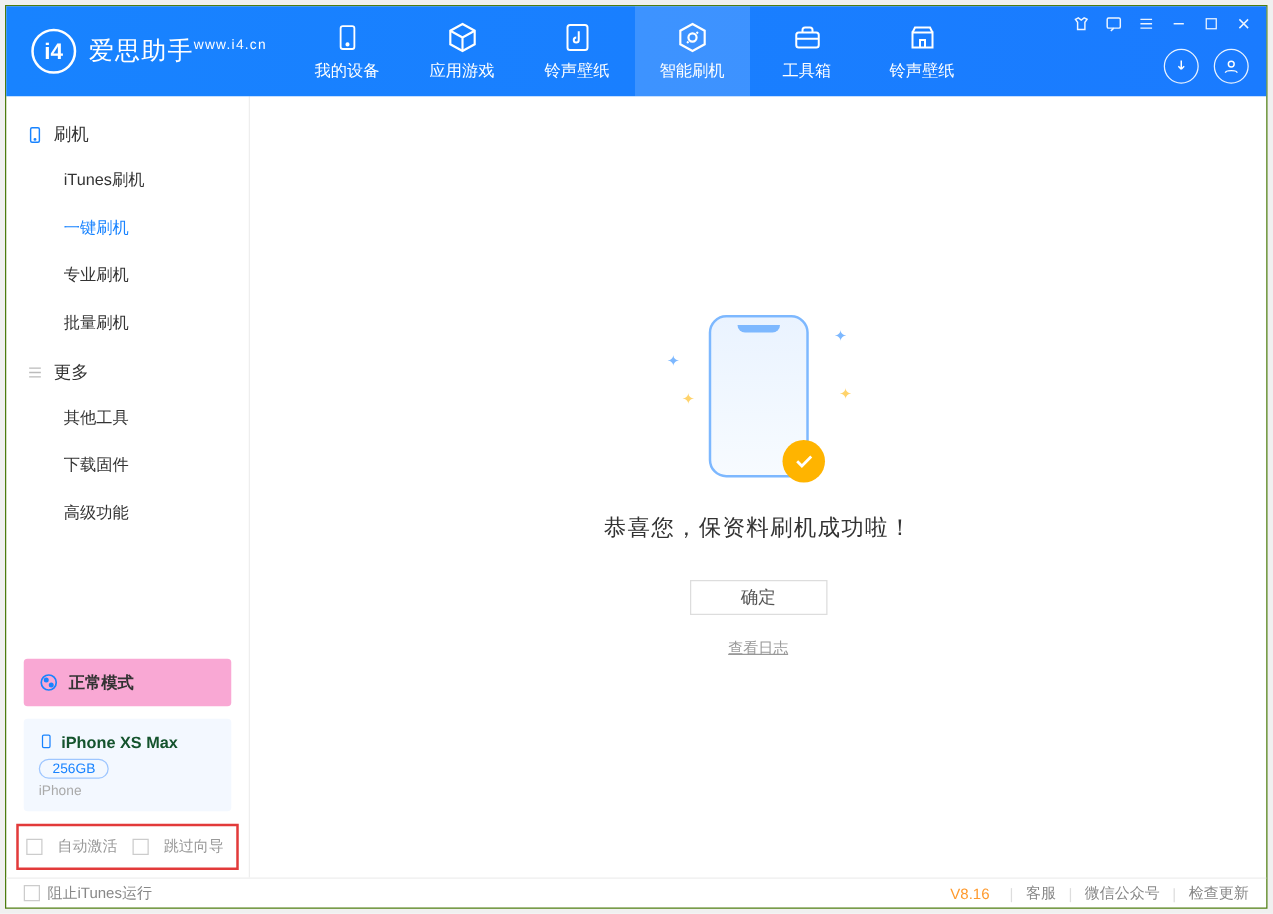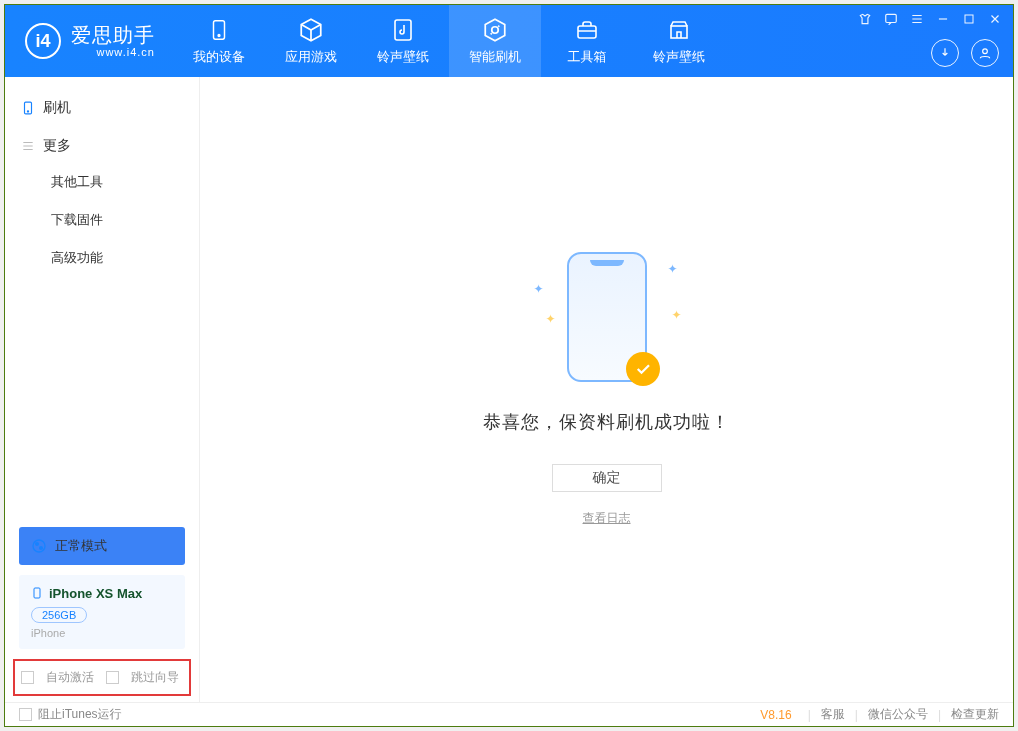--- a/index.html
+++ b/index.html
@@ -1,38 +1,38 @@
 <!DOCTYPE html>
 <html><head>
 <meta charset="utf-8">
 <style>
 * { margin: 0; padding: 0; box-sizing: border-box; font-family: "Microsoft YaHei", "PingFang SC", sans-serif; }
 body { background: #f0f0f0; display: flex; justify-content: center; align-items: flex-start; padding: 4px; }
 .window { width: 1010px; height: 723px; border: 1px solid #4d7c0f; background: #fff; display: flex; flex-direction: column; }
 .titlebar { height: 72px; background: linear-gradient(90deg,#1883ff,#1a7bff); display: flex; align-items: center; color: #fff; position: relative; }
 .brand { display: flex; align-items: center; padding: 0 18px 0 20px; }
 .brand-logo { width: 36px; height: 36px; border: 2px solid #fff; border-radius: 50%; display: flex; align-items: center; justify-content: center; font-weight: bold; font-size: 18px; margin-right: 10px; }
-.brand-text { display: flex; flex-direction: column; line-height: 1.1; align-items: flex-end; }
+.brand-text { display: flex; flex-direction: row; line-height: 1.1; }
 .brand-main { font-size: 20px; font-weight: 500; letter-spacing: 1px; }
 .brand-sub { font-size: 11px; letter-spacing: 1px; }
 .tabs { display: flex; height: 100%; }
 .tab { width: 92px; display: flex; flex-direction: column; align-items: center; justify-content: center; font-size: 13px; cursor: pointer; position: relative; }
 .tab.active { background: rgba(255,255,255,0.16); }
 .tab-icon { width: 28px; height: 28px; margin-bottom: 4px; display: flex; align-items: center; justify-content: center; }
 .win-icons { position: absolute; top: 6px; right: 10px; display: flex; gap: 10px; align-items: center; }
 .win-icons span { width: 16px; height: 16px; display: flex; align-items: center; justify-content: center; cursor: pointer; font-size: 13px; opacity: .92; }
 .circle-icons { position: absolute; right: 14px; bottom: 10px; display: flex; gap: 12px; }
 .circle-icons span { width: 28px; height: 28px; border: 1.5px solid rgba(255,255,255,.9); border-radius: 50%; display: flex; align-items: center; justify-content: center; cursor: pointer; }
 .body { flex: 1; display: flex; min-height: 0; }
 .sidebar { width: 195px; border-right: 1px solid #eee; display: flex; flex-direction: column; font-size: 13px; color: #333; padding-top: 10px; }
 .side-section-h { display: flex; align-items: center; gap: 8px; padding: 12px 16px 8px; color: #333; font-size: 14px; }
 .side-item { padding: 10px 16px 10px 46px; cursor: pointer; color: #333; font-size: 13px; }
 .side-item.active { color: #1883ff; }
 .side-spacer { flex: 1; }
-.mode-box { margin: 0 14px 10px; background: #3b82f6; border-radius: 3px; padding: 10px 12px; display: flex; align-items: center; gap: 8px; color: #333; font-size: 13px; }
+.mode-box { margin: 0 14px 10px; background: #f9a8d4; border-radius: 3px; padding: 10px 12px; display: flex; align-items: center; gap: 8px; color: #333; font-size: 13px; font-weight: bold; }
 .dev-box { margin: 0 14px 10px; background: #f3f8ff; border-radius: 3px; padding: 10px 12px; font-size: 12px; color: #444; }
 .dev-name { color: #14532d; font-size: 13px; font-weight: 600; margin-bottom: 6px; display: flex; align-items: center; gap: 6px; }
 .dev-badge { display: inline-block; border: 1px solid #9ec6ff; color: #1883ff; border-radius: 11px; padding: 1px 10px; font-size: 11px; margin-bottom: 4px; }
 .dev-sub { color: #aaa; font-size: 11px; }
 .opt-row { border: 2px solid #e23a3a; margin: 0 8px 6px; padding: 8px 6px; display: flex; align-items: center; gap: 12px; font-size: 12px; color: #999; }
 .chk { width: 13px; height: 13px; border: 1px solid #ccc; display: inline-block; }
 .main { flex: 1; display: flex; flex-direction: column; align-items: center; justify-content: center; position: relative; }
 .phone-wrap { position: relative; width: 150px; height: 140px; margin-bottom: 18px; }
 .phone { width: 80px; height: 130px; border-radius: 14px; border: 2px solid #7db8ff; background: linear-gradient(#eaf3ff,#f7fbff); position: absolute; left: 35px; top: 0; }
 .phone::before { content:""; position:absolute; top:6px; left:50%; transform:translateX(-50%); width:34px; height:6px; background:#7db8ff; border-radius: 0 0 6px 6px; }
@@ -172,20 +172,26 @@
 
   <div class="body">
     <div class="sidebar">
       <div class="side-section-h">
         <svg width="14" height="18" viewBox="0 0 24 24" fill="none" stroke="#1883ff" stroke-width="2">
             <rect x="6" y="2" width="12" height="20" rx="2"></rect>
             <circle cx="12" cy="18" r="1"></circle>
           </svg>
         <span>刷机</span>
       </div>
+      <div id="sec1items">
+          <div class="side-item">iTunes刷机</div>
+          <div class="side-item active">一键刷机</div>
+          <div class="side-item">专业刷机</div>
+          <div class="side-item">批量刷机</div>
+        </div>
 
       <div class="side-section-h">
         <svg width="14" height="14" viewBox="0 0 24 24" fill="none" stroke="#bbb" stroke-width="2">
             <path d="M4 6h16M4 12h16M4 18h16"></path>
           </svg>
         <span>更多</span>
       </div>
       <div id="sec2items">
           <div class="side-item">其他工具</div>
           <div class="side-item">下载固件</div>

